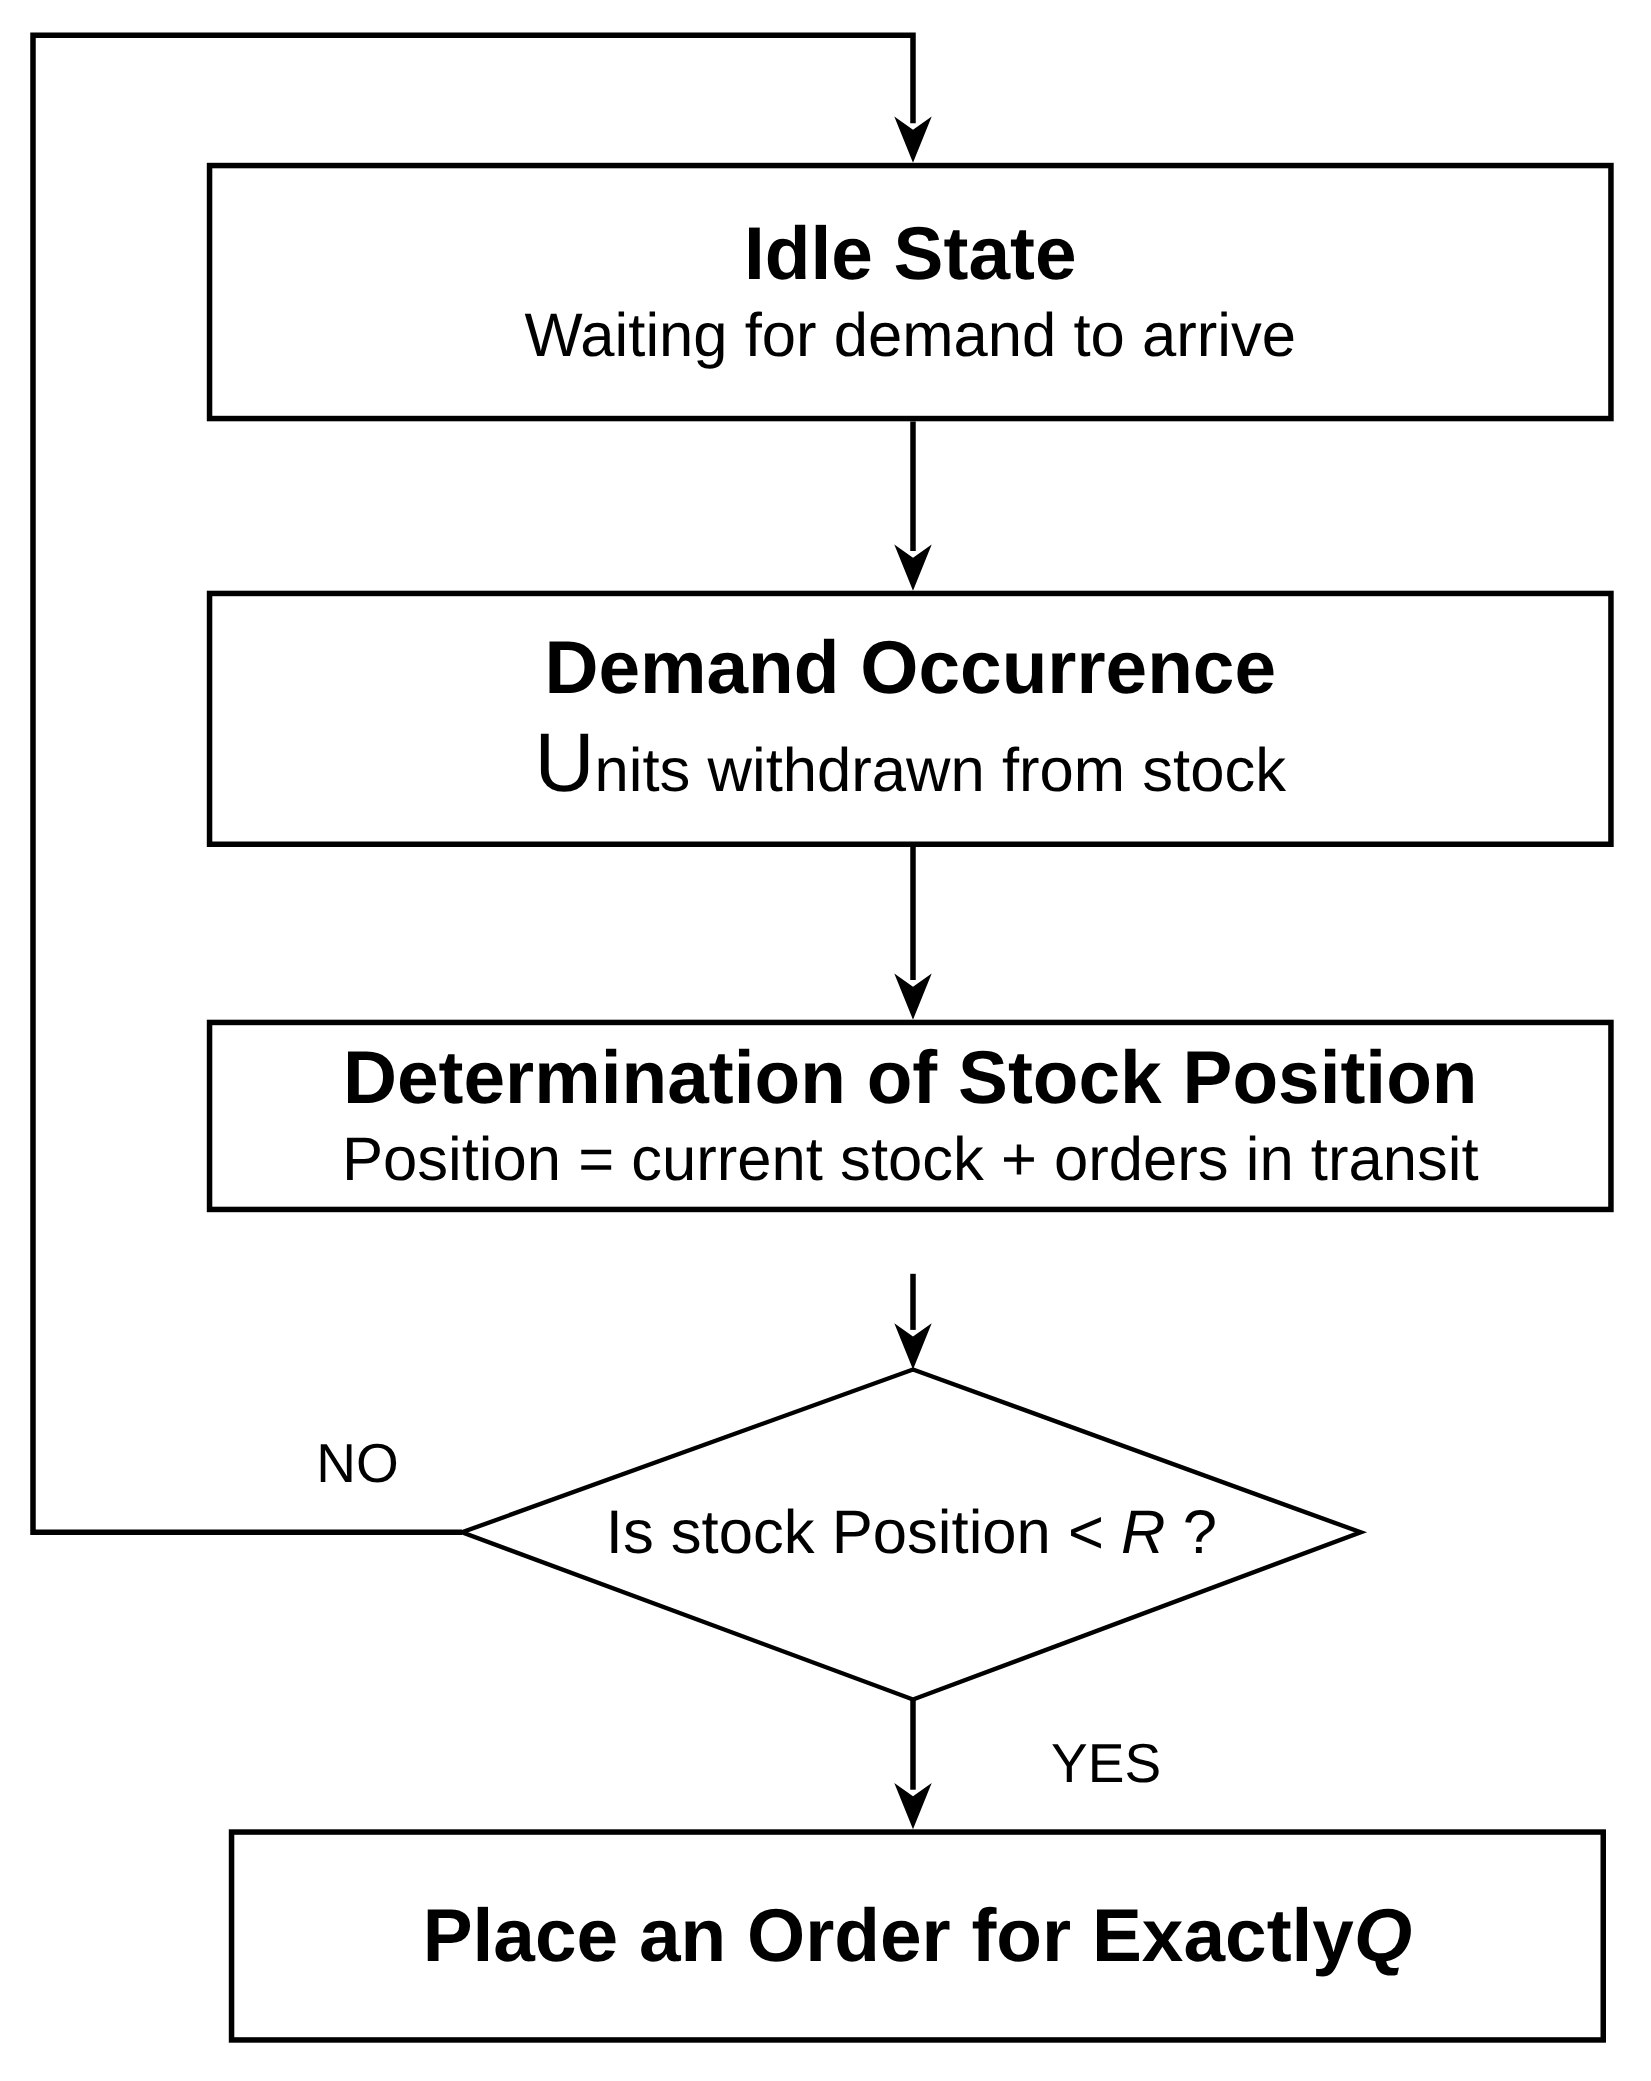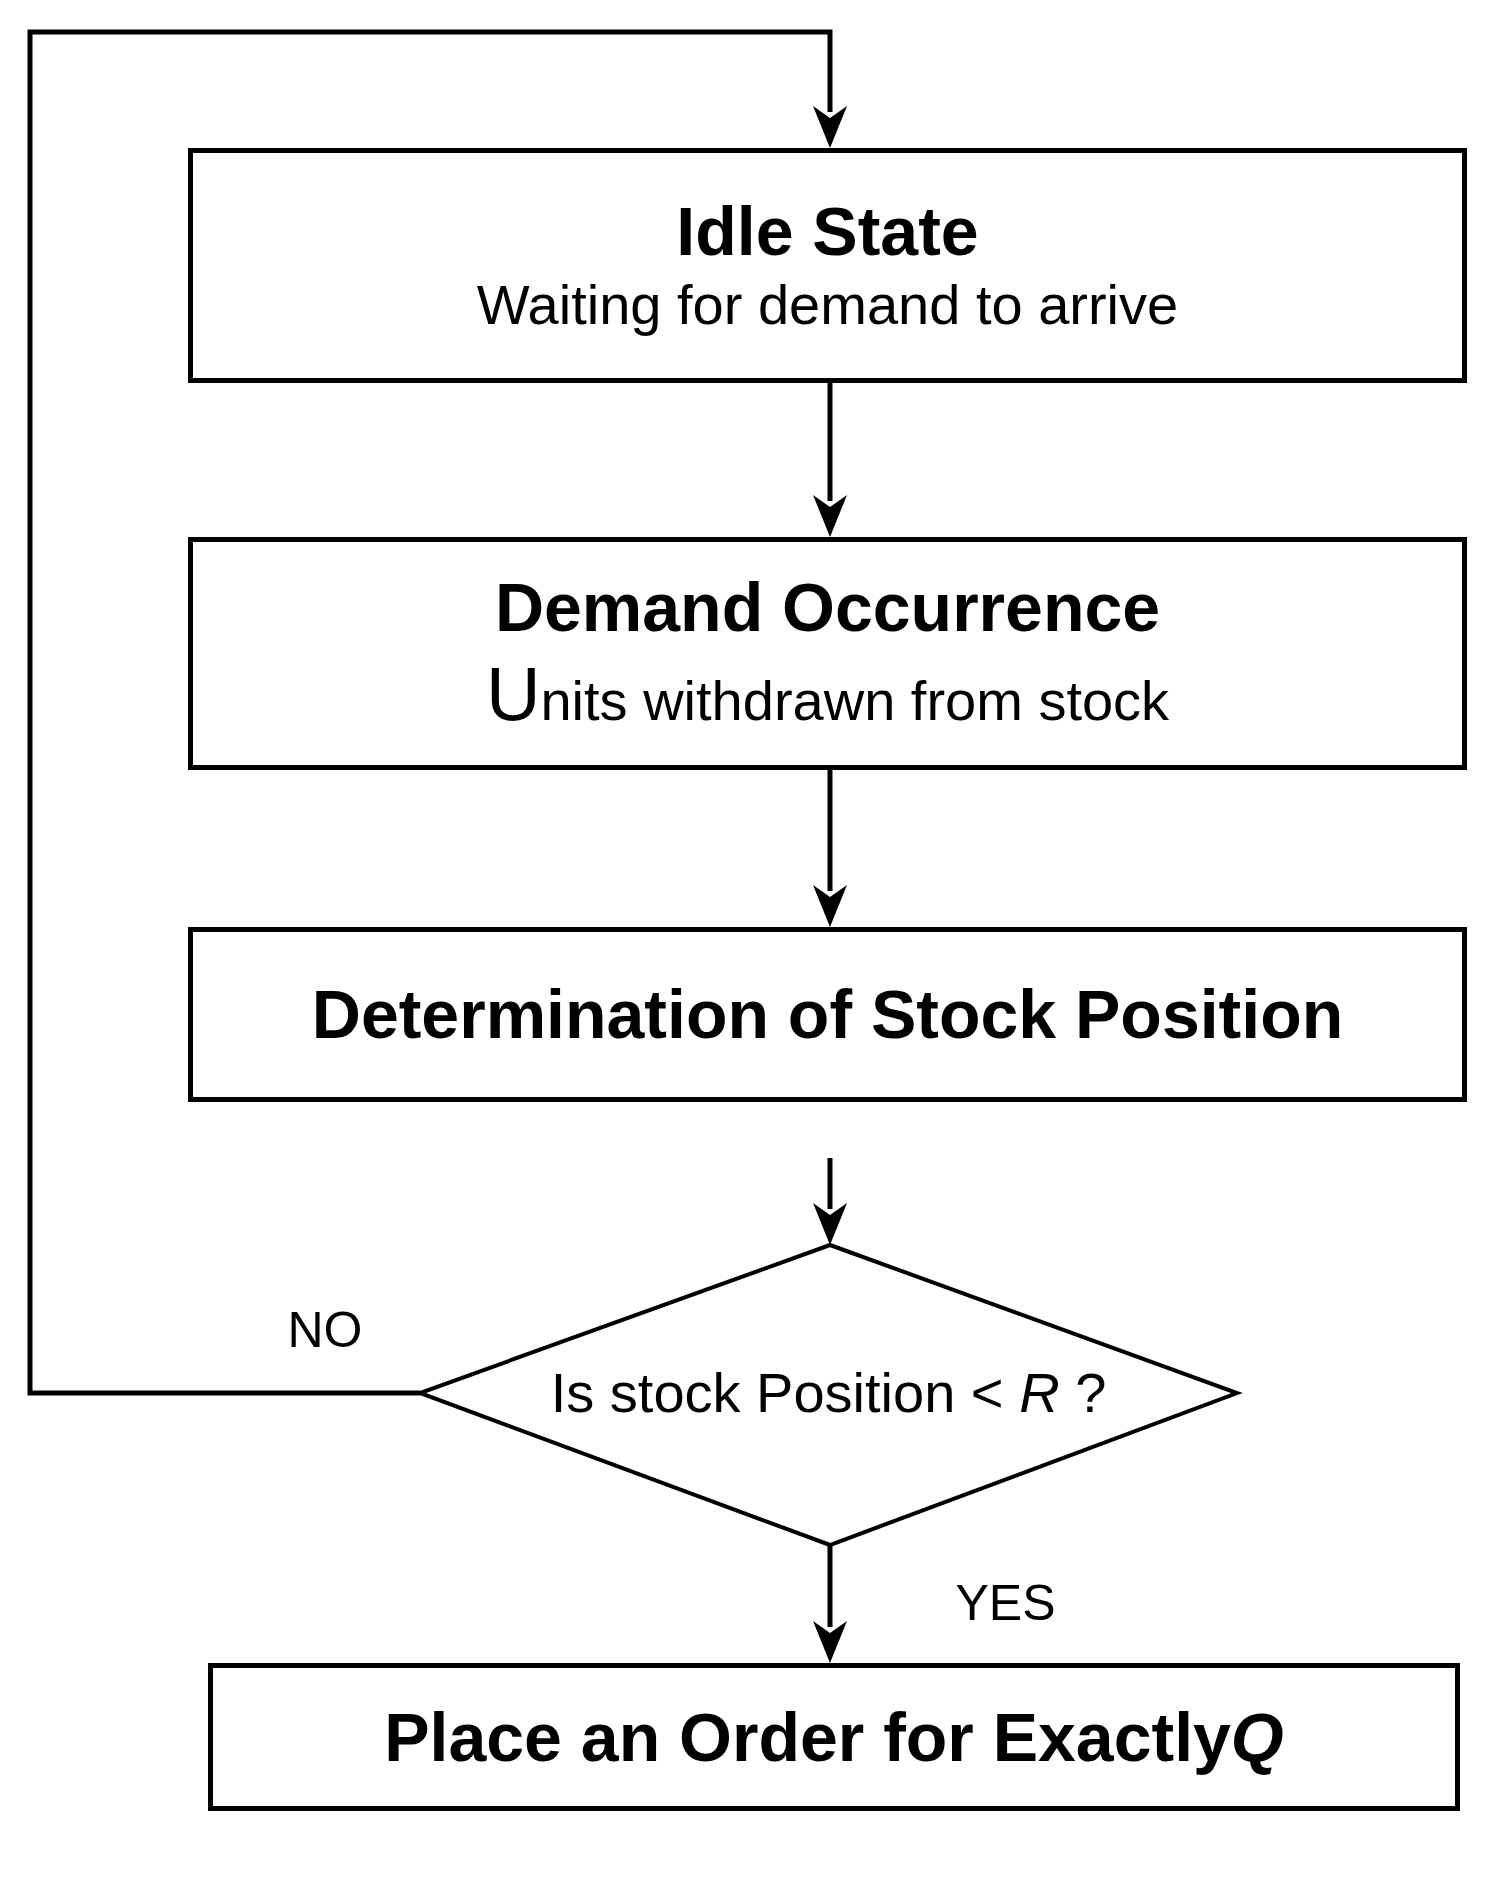--- a/index.html
+++ b/index.html
@@ -58,21 +58,21 @@
     font-size: 50px;
     font-weight: 400;
     text-align: center;
     line-height: 1.0;
   }
   #no-label  { left: 240px; top: 1305px; width: 170px; }
   #yes-label { left: 918px; top: 1578px; width: 175px; }
   .action-box {
     position: absolute;
     left: 208px; top: 1663px;
-    width: 1252px; height: 148px;
+    width: 1252px; height: 194px;
     box-sizing: border-box;
     border: 5px solid #000000;
     background: #ffffff;
     display: flex;
     align-items: center;
     justify-content: center;
     text-align: center;
     font-size: 68px;
     font-weight: 700;
     white-space: nowrap;
@@ -109,20 +109,21 @@
     <div class="step-subtitle bigfirst">Units withdrawn from stock</div>
   </div>
 
   <div class="step-box" style="left:188px; top:148px; width:1279px; height:235px;">
     <div class="step-title">Idle State</div>
     <div class="step-subtitle">Waiting for demand to arrive</div>
   </div>
 
   <div class="step-box" style="left:188px; top:927px; width:1279px; height:175px;">
     <div class="step-title">Determination of Stock Position</div>
+    <div class="step-subtitle">Position = current stock + orders in transit</div>
   </div>
 
   <div class="decision-label">
     <span>Is stock Position &lt; </span><span class="var-italic">R</span><span> ?</span>
   </div>
 
   <div id="no-label" class="branch-label">NO</div>
   <div id="yes-label" class="branch-label">YES</div>
 
   <div class="action-box">

